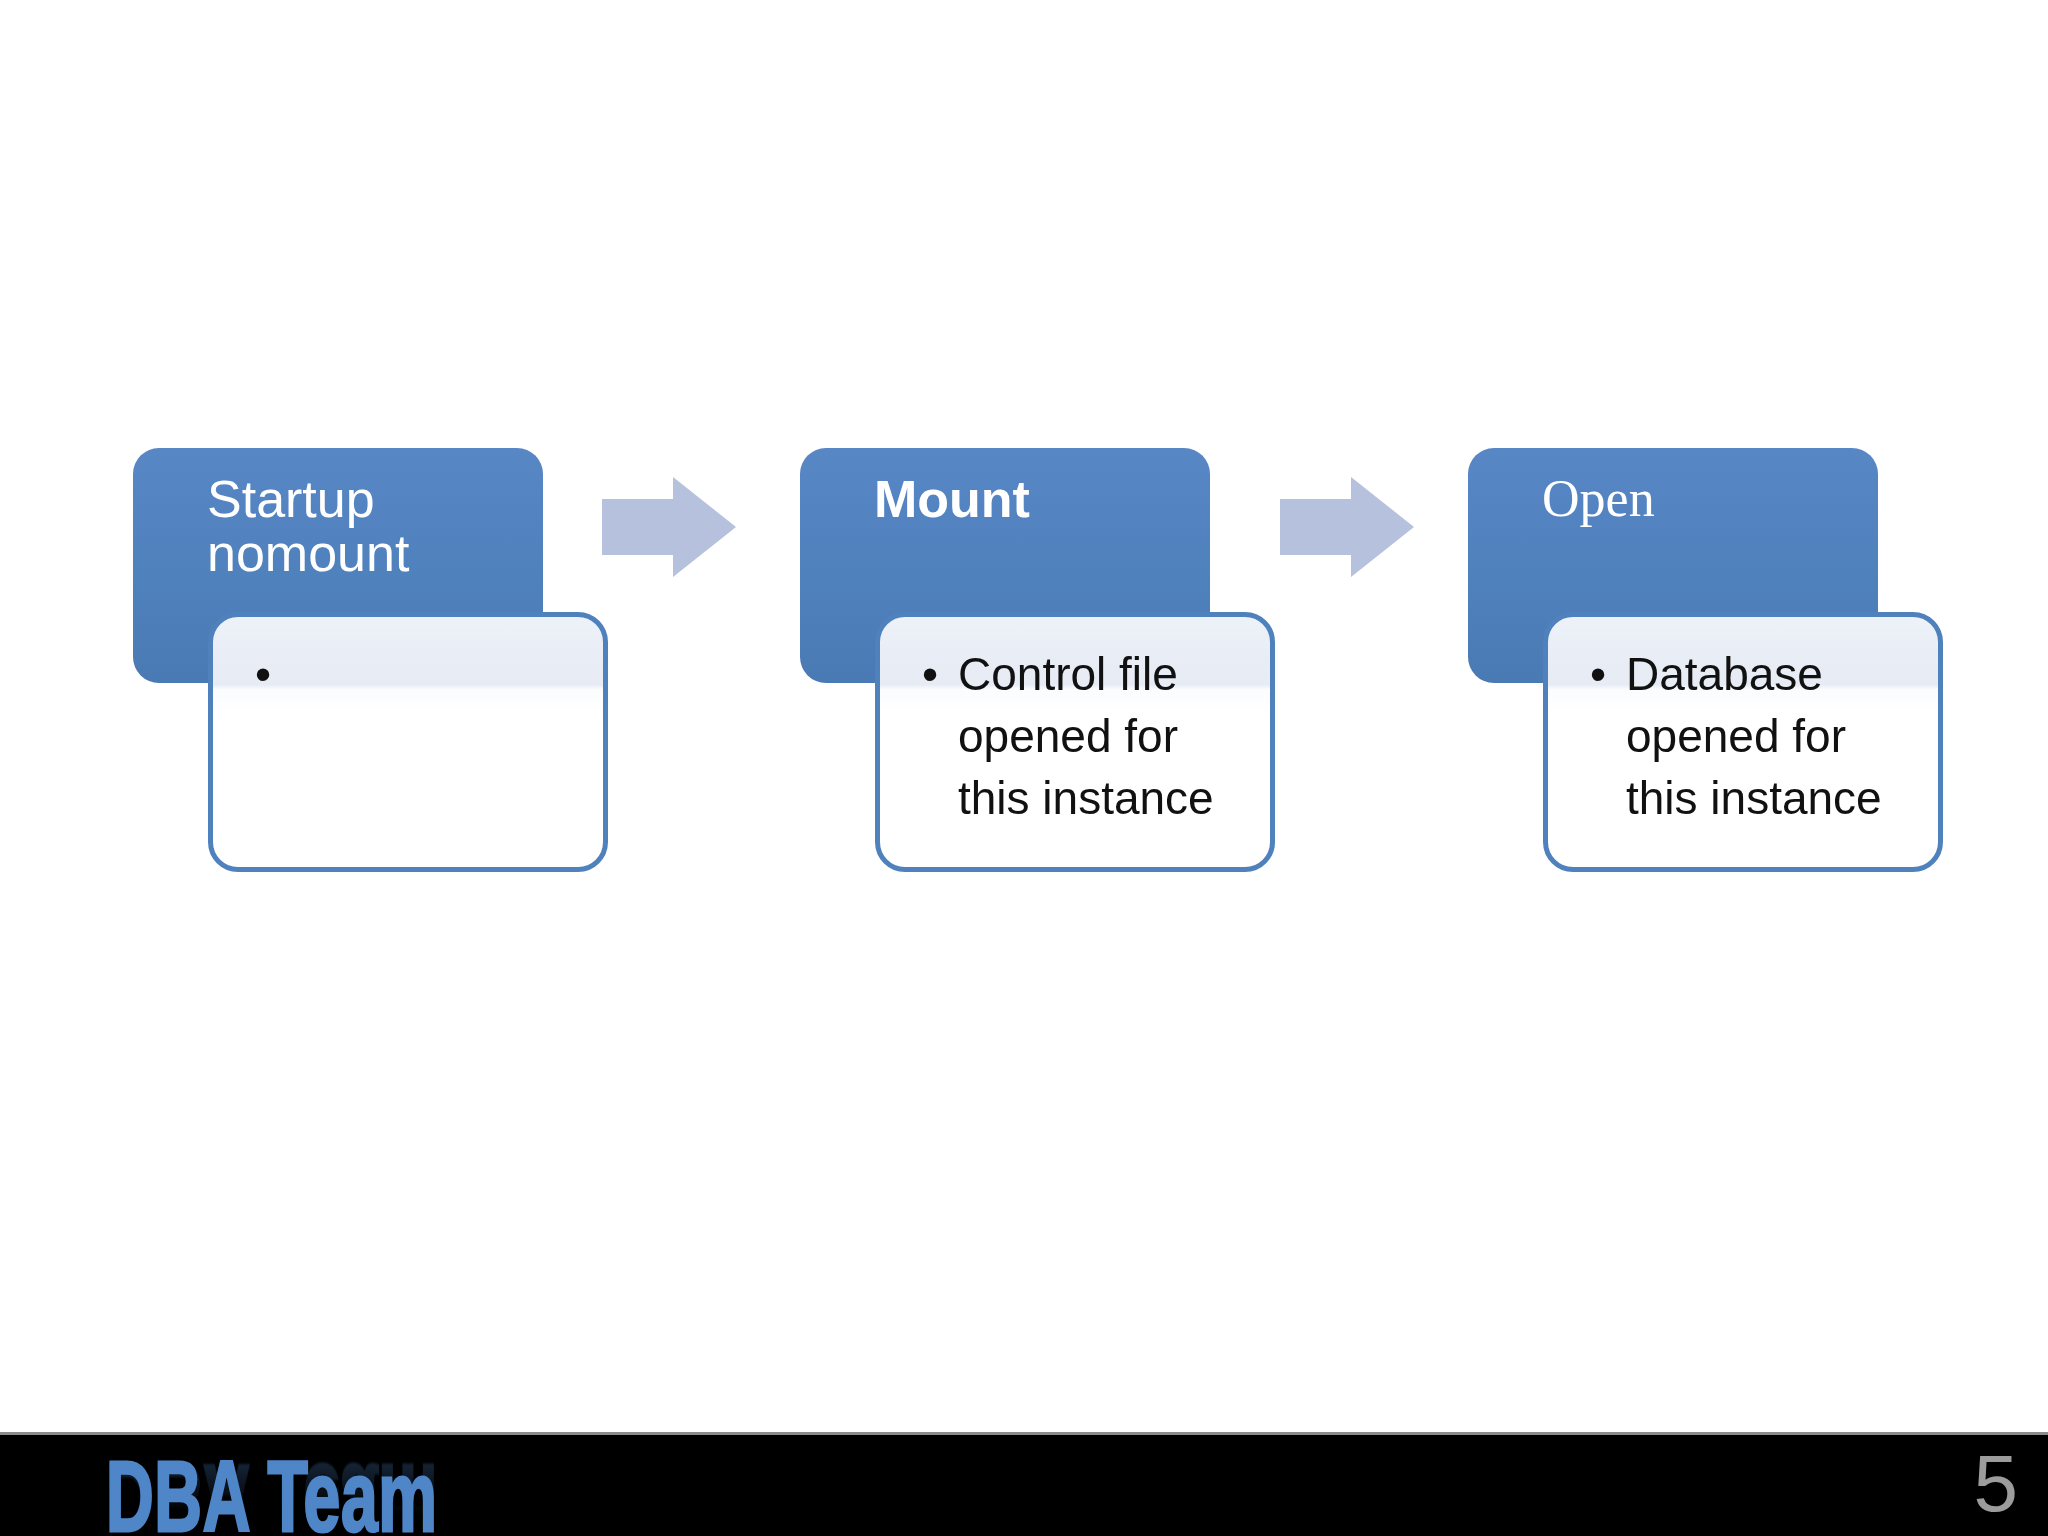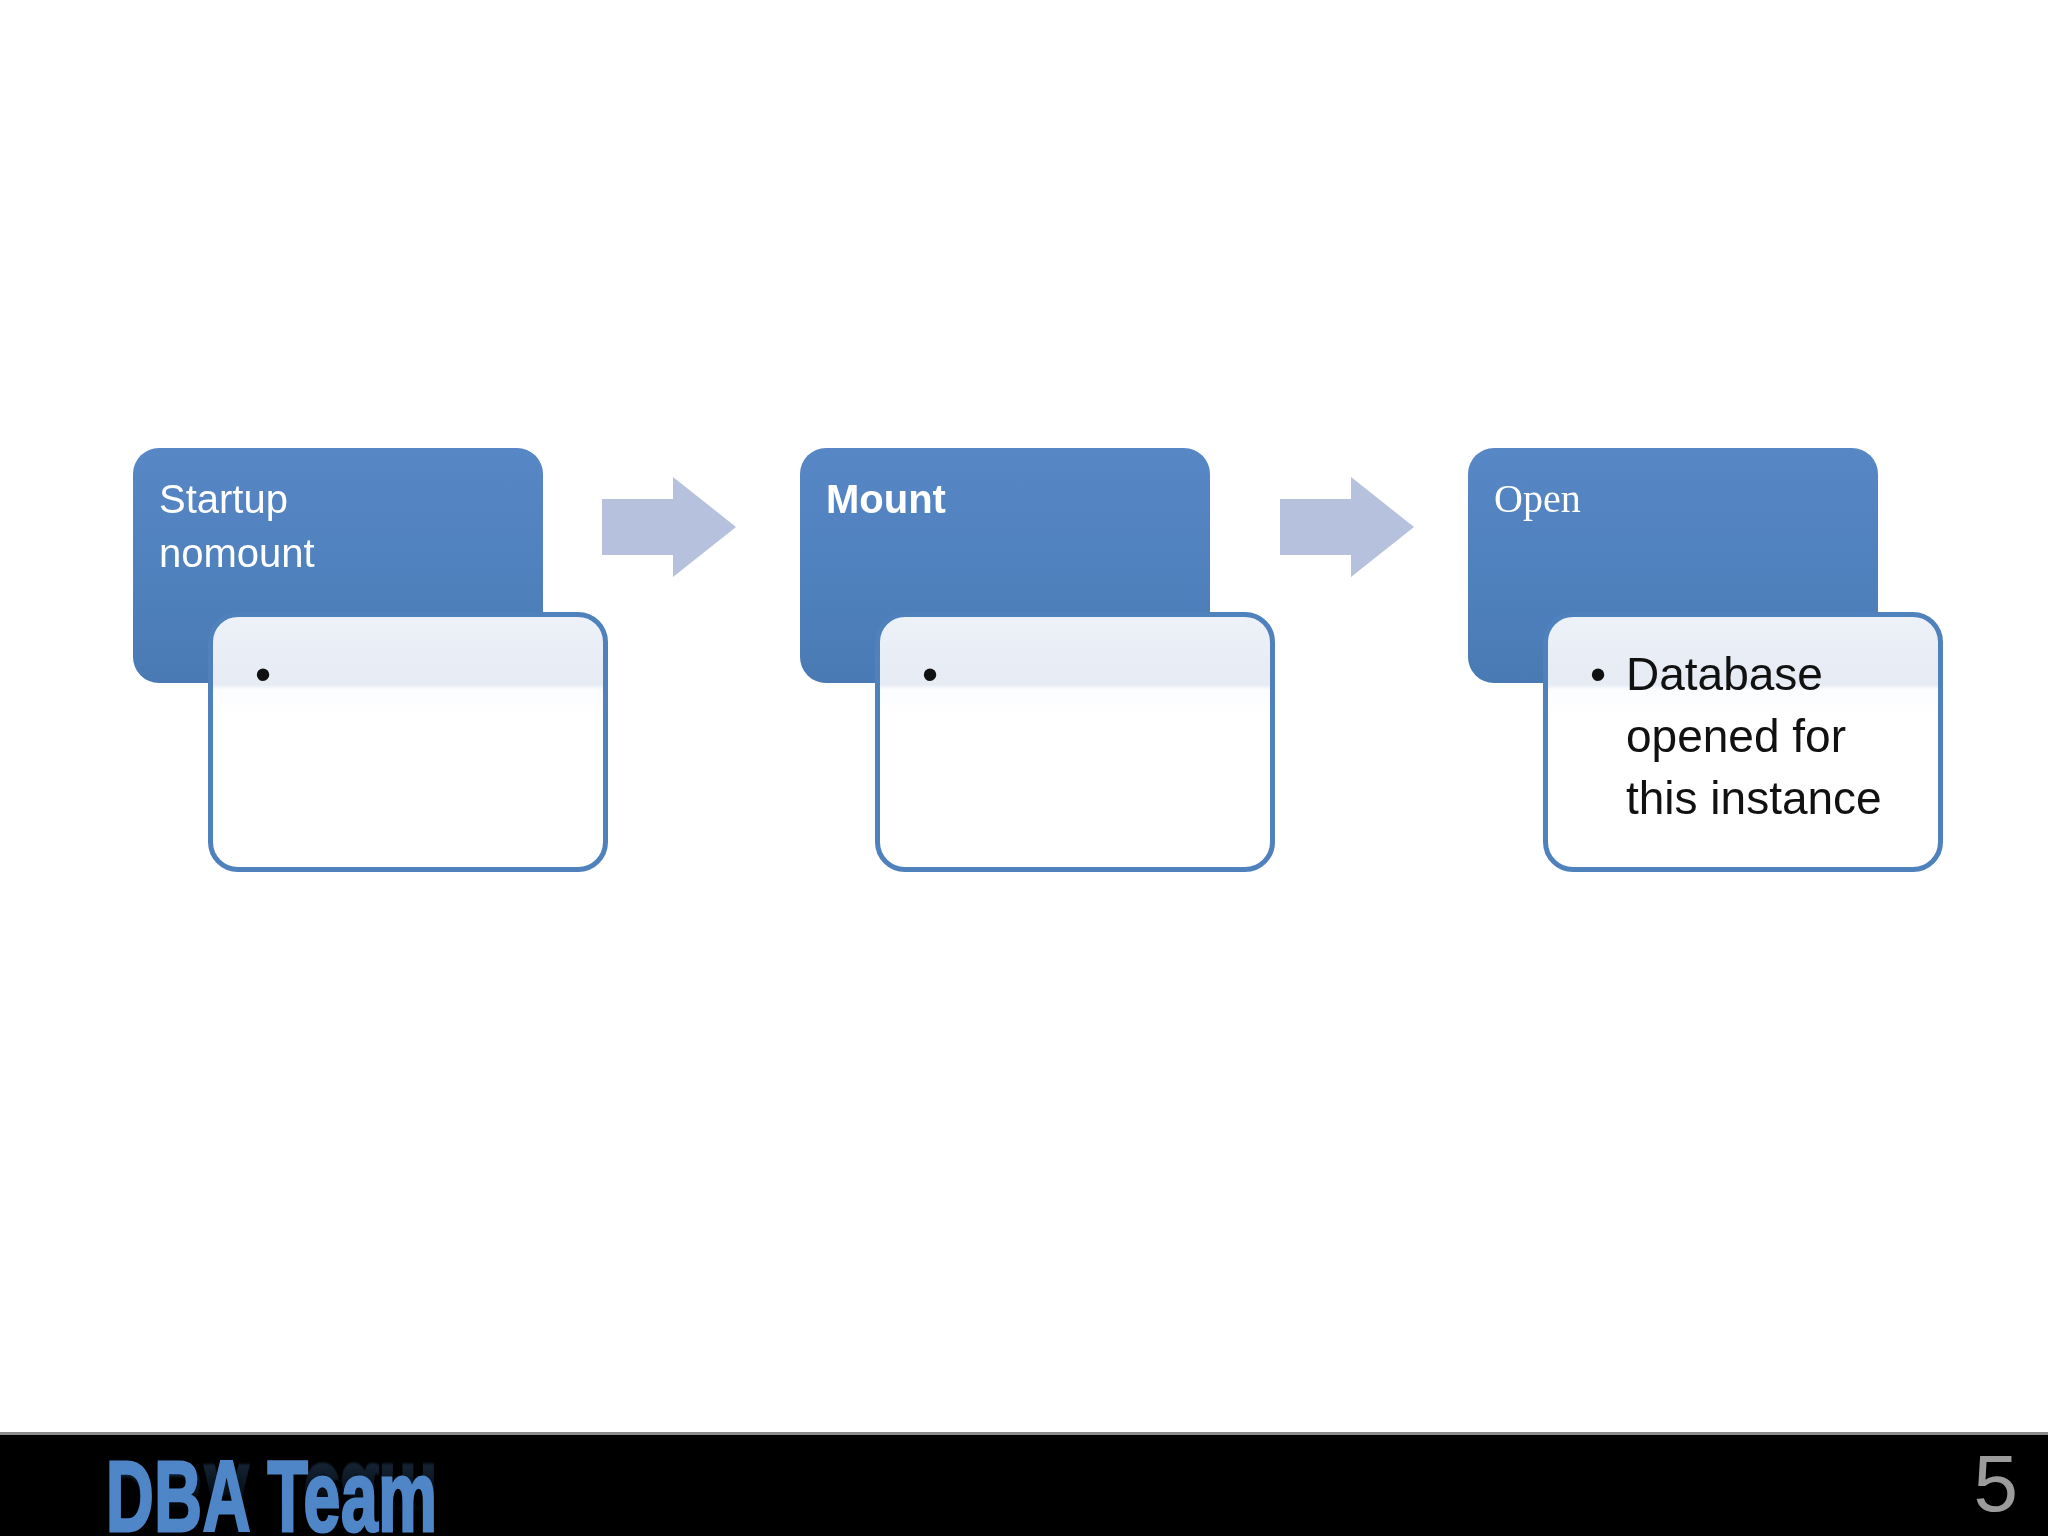--- a/index.html
+++ b/index.html
@@ -24,22 +24,23 @@
     border-radius:26px;
     background:linear-gradient(180deg,
       var(--stage_fill_light,#5787c5) 0%,
       var(--stage_fill,#4f81bd) 55%,
       var(--stage_fill_dark,#4a7ab3) 100%);
     z-index:1;
   }
   .stage-title{
     padding:24px 26px;
     max-width:330px;
-    font-size:40px;line-height:54px;
+    font-size:52px;line-height:54px;
     color:var(--stage_text,#ffffff);
+    margin-left:48px;
   }
   .stage-detail-box{
     position:absolute;
     width:400px;height:260px;
     border:5px solid var(--detail_border,#4f81bd);
     border-radius:30px;
     background:linear-gradient(180deg,
       var(--detail_band_top,#edf1f8) 0%,
       var(--detail_band_bottom,#e6ebf4) 27%,
       #fbfcfe 29%,
@@ -133,20 +134,21 @@
       </svg>
     </div>
 
     <div class="stage-group g2">
       <div class="stage-title-box">
         <div class="stage-title">Mount</div>
       </div>
       <div class="stage-detail-box">
         <div class="bullet-row">
           <span class="bullet-dot">•</span>
+          <span class="bullet-text">Control file opened for this instance</span>
         </div>
       </div>
     </div>
 
     <div class="flow-arrow arrow-2">
       <svg viewBox="0 0 134 100" xmlns="http://www.w3.org/2000/svg" aria-hidden="true">
         <polygon points="0,22 71,22 71,0 134,50 71,100 71,78 0,78" fill="#b6c1dd"></polygon>
       </svg>
     </div>
 

